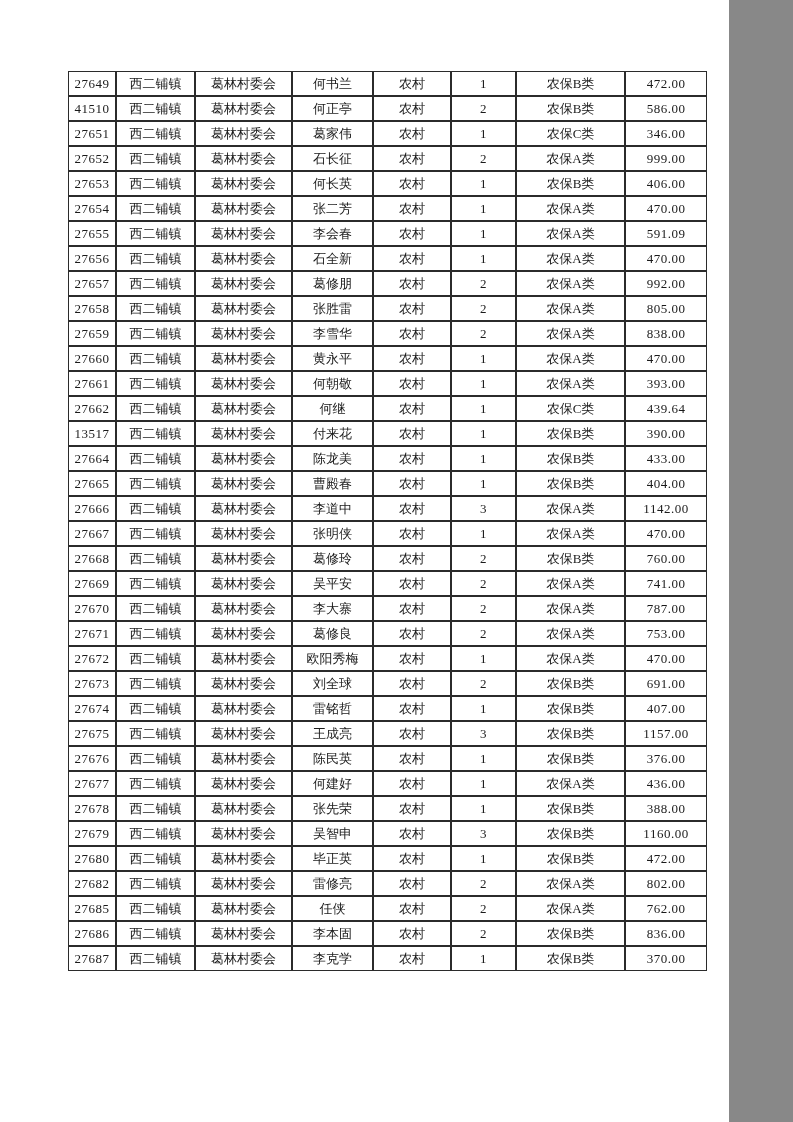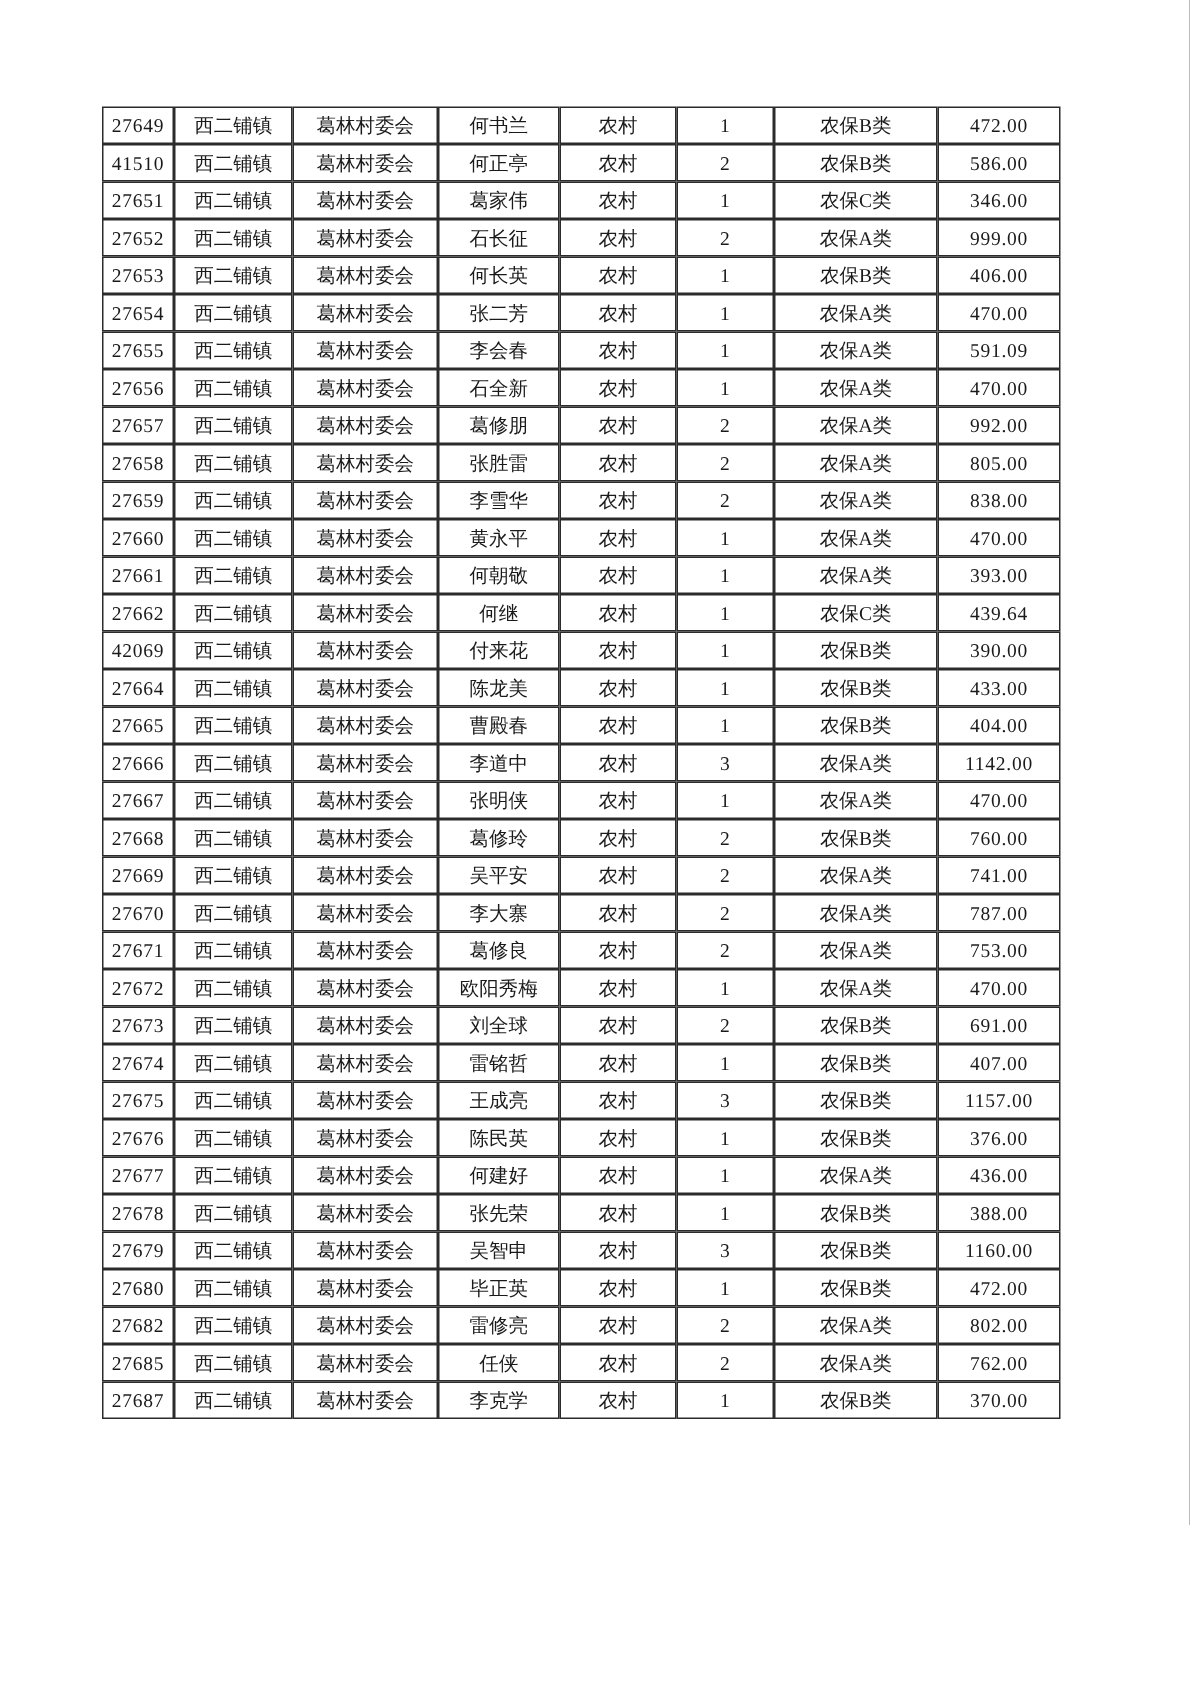--- a/index.html
+++ b/index.html
@@ -7,21 +7,21 @@
     --text: #1a1a1a;
     --border: #2b2b2b;
   }
   * { margin: 0; padding: 0; }
   html, body {
     background: #888;
     font-family: "Liberation Serif", "DejaVu Serif", serif;
   }
   .page {
     position: relative;
-    width: 793px;
+    width: 729px;
     height: 1122px;
     background: var(--bg);
     overflow: hidden;
     text-decoration: underline;
   }
   table.records {
     position: absolute;
     left: 68px;
     top: 71px;
     width: 639px;
@@ -194,21 +194,21 @@
           <td class="num">27662</td>
           <td>西二铺镇</td>
           <td>葛林村委会</td>
           <td>何继</td>
           <td>农村</td>
           <td class="num">1</td>
           <td>农保C类</td>
           <td class="num">439.64</td>
         </tr>
         <tr>
-          <td class="num">42069</td>
+          <td class="num">13517</td>
           <td>西二铺镇</td>
           <td>葛林村委会</td>
           <td>付来花</td>
           <td>农村</td>
           <td class="num">1</td>
           <td>农保B类</td>
           <td class="num">390.00</td>
         </tr>
         <tr>
           <td class="num">27664</td>
@@ -392,20 +392,30 @@
         </tr>
         <tr>
           <td class="num">27685</td>
           <td>西二铺镇</td>
           <td>葛林村委会</td>
           <td>任侠</td>
           <td>农村</td>
           <td class="num">2</td>
           <td>农保A类</td>
           <td class="num">762.00</td>
+        </tr>
+        <tr>
+          <td class="num">27686</td>
+          <td>西二铺镇</td>
+          <td>葛林村委会</td>
+          <td>李本固</td>
+          <td>农村</td>
+          <td class="num">2</td>
+          <td>农保B类</td>
+          <td class="num">836.00</td>
         </tr>
         <tr>
           <td class="num">27687</td>
           <td>西二铺镇</td>
           <td>葛林村委会</td>
           <td>李克学</td>
           <td>农村</td>
           <td class="num">1</td>
           <td>农保B类</td>
           <td class="num">370.00</td>

